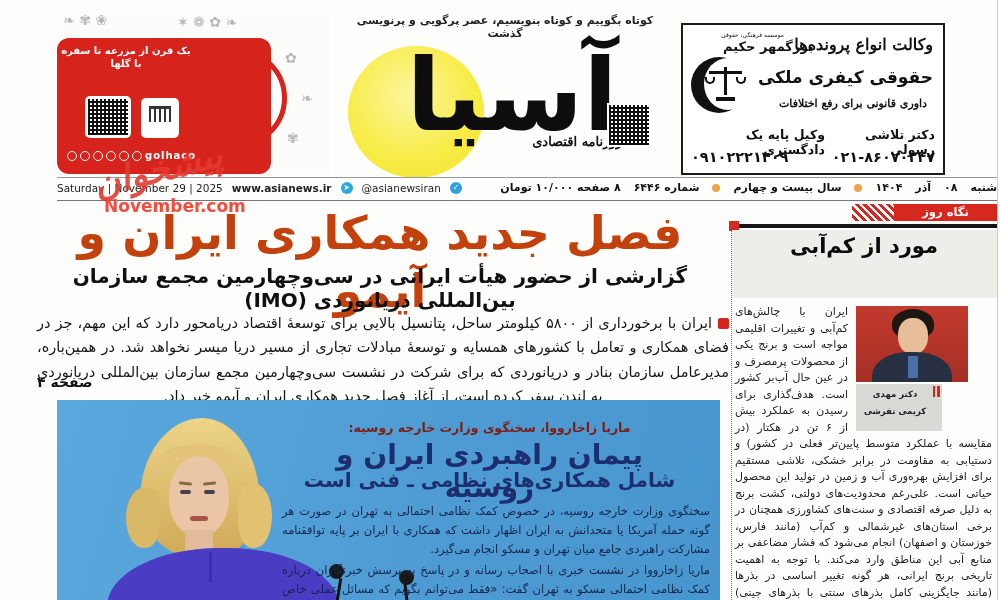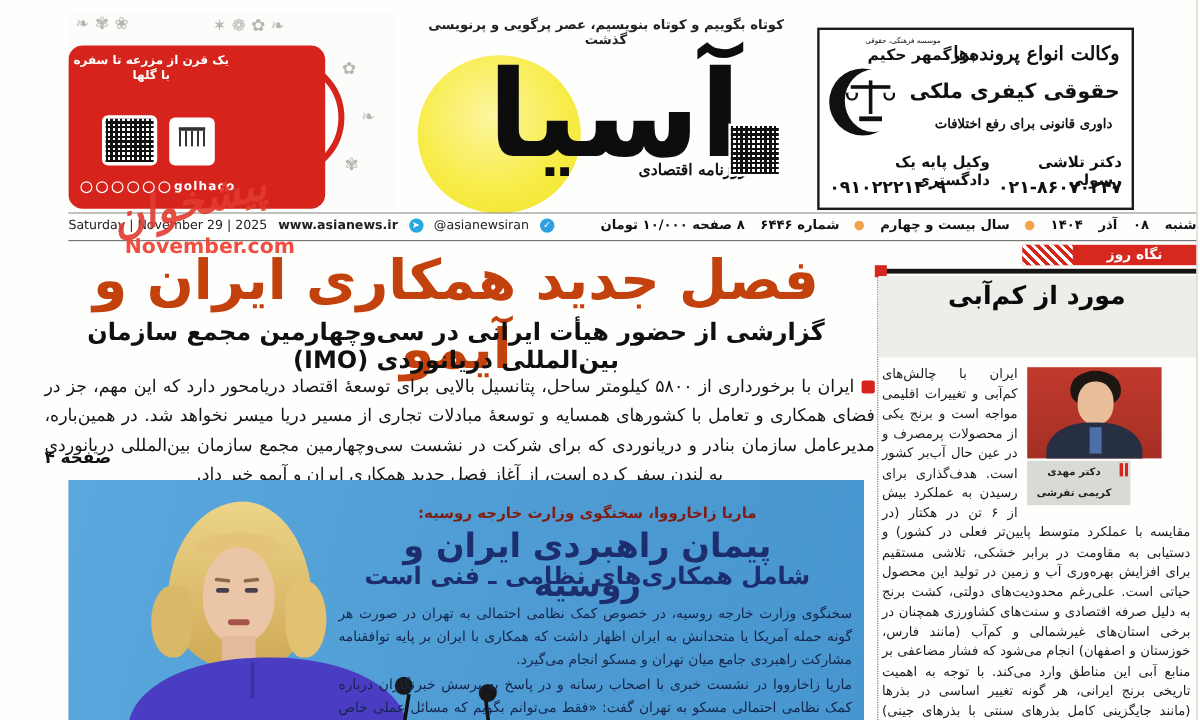--- a/index.html
+++ b/index.html
@@ -156,21 +156,21 @@
   .dv-photo-wrap{float:right;width:114px;margin:2px 22px 4px 8px;direction:ltr;}
   #dv-photo{position:relative;width:112px;height:76px;overflow:hidden;
             background:linear-gradient(180deg,#c23a2e,#a52f24);}
   .au-hair{position:absolute;left:36px;top:3px;width:42px;height:30px;background:#1d1713;
            border-radius:50% 50% 42% 42%;}
   .au-face{position:absolute;left:42px;top:12px;width:30px;height:36px;background:#e8bd9a;border-radius:46%;}
   .au-suit{position:absolute;left:16px;top:46px;width:80px;height:32px;background:#263042;
            border-radius:45% 45% 0 0 / 75% 75% 0 0;}
   .au-shirt{position:absolute;left:52px;top:50px;width:10px;height:22px;background:#4d6fa8;}
   #dv-caption{position:relative;width:86px;margin-top:2px;background:#d9d9d6;font-size:8.5px;
-              font-weight:bold;text-align:center;padding:2px 10px 2px 2px;box-sizing:border-box;
+              font-weight:bold;text-align:center;padding:2px 10px 12px 2px;box-sizing:border-box;
               direction:rtl;color:#222;}
   .red-bars{position:absolute;right:2px;top:2px;width:7px;height:11px;
             background:linear-gradient(90deg,#d6281e 0 2.5px,transparent 2.5px 4.5px,#d6281e 4.5px 7px);}
   #edge-right{left:997px;top:0;width:1px;height:600px;background:#cfcfcc;}
 </style>
 </head>
 <body>
 
 <div class="page">
 

